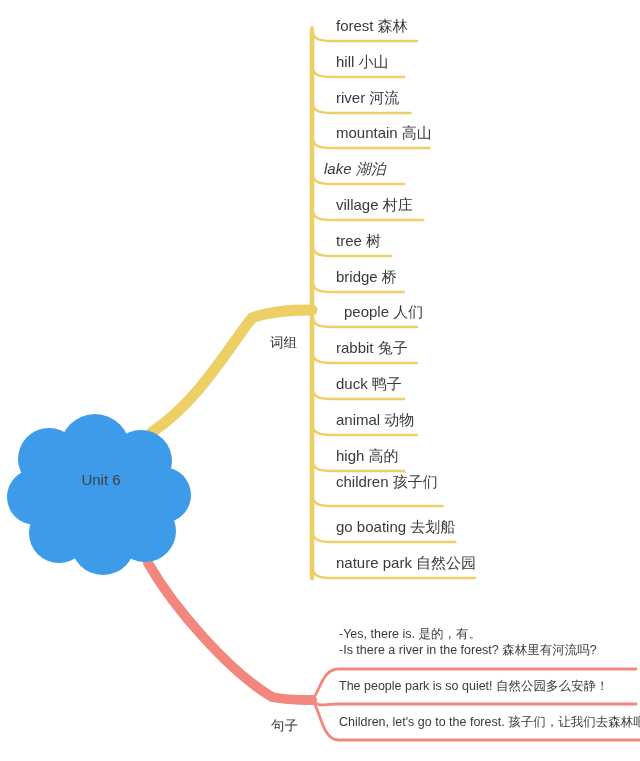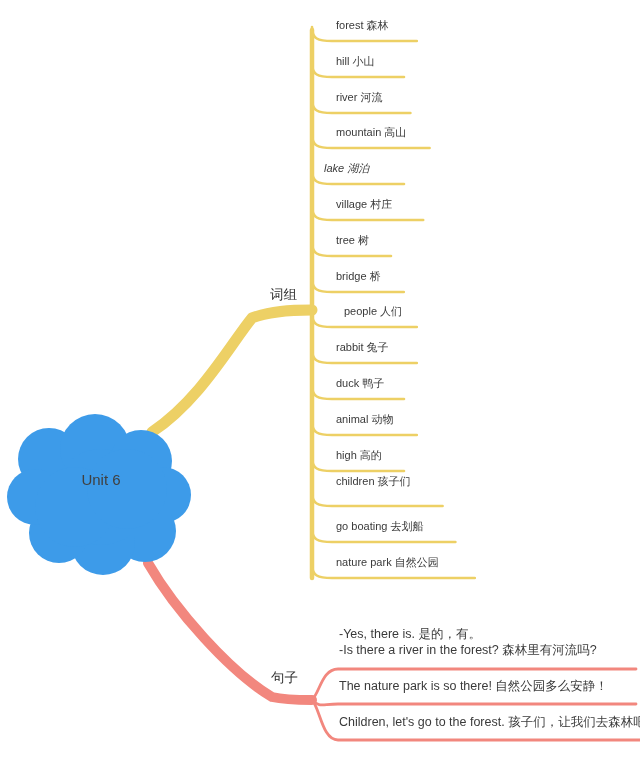--- a/index.html
+++ b/index.html
@@ -1,23 +1,23 @@
 <!DOCTYPE html>
 <html><head>
 <meta charset="utf-8">
 <style>
   html,body{margin:0;padding:0;background:#ffffff;}
   body{width:640px;height:761px;overflow:hidden;
        font-family:"Liberation Sans","DejaVu Sans",sans-serif;}
   #map{position:relative;width:640px;height:761px;background:#fff;}
   svg.layer{position:absolute;left:0;top:0;width:640px;height:761px;}
-  .node-label{position:absolute;color:#3a3a3a;font-size:11px;line-height:15px;
+  .node-label{position:absolute;color:#3a3a3a;font-size:15px;line-height:15px;
               white-space:nowrap;font-family:"Liberation Sans","DejaVu Sans",sans-serif;}
   .branch-title{position:absolute;color:#2f2f2f;font-size:13.5px;white-space:nowrap;
-                font-family:Liberation Mono, monospace;}
+                font-family:Liberation Mono, monospace;margin-top:48px;}
   .sentence-label{position:absolute;color:#3a3a3a;font-size:12.5px;line-height:16px;
                   white-space:nowrap;}
   #core-text{position:absolute;left:14px;top:470px;width:174px;text-align:center;
              color:#404040;font-size:15px;line-height:20px;}
 </style>
 </head>
 <body>
 
 <div id="map">
 
@@ -99,20 +99,20 @@
       <div class="node-label" style="left:336px;top:474px;">children 孩子们</div>
       <div class="node-label" style="left:336px;top:519px;">go boating 去划船</div>
       <div class="node-label" style="left:336px;top:555px;">nature park 自然公园</div>
     </div>
   <div id="sentence-labels">
       <div class="sentence-label" style="left:339px;top:626px;">
         <div>-Yes, there is. 是的，有。</div>
         <div>-Is there a river in the forest? 森林里有河流吗?</div>
       </div>
       <div class="sentence-label" style="left:339px;top:678px;">
-        <div>The nature park is so there! 自然公园多么安静！</div>
+        <div>The people park is so quiet! 自然公园多么安静！</div>
       </div>
       <div class="sentence-label" style="left:339px;top:714px;">
         <div>Children, let's go to the forest. 孩子们，让我们去森林吧。</div>
       </div>
     </div>
 
 </div>
 
 </body></html>

